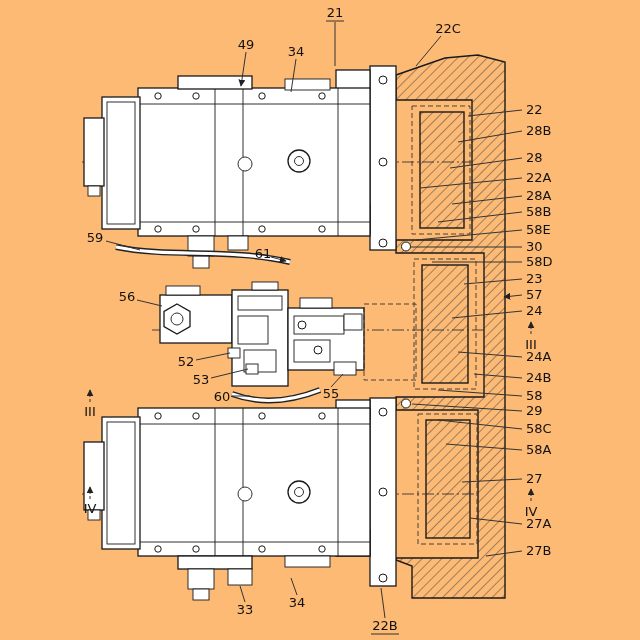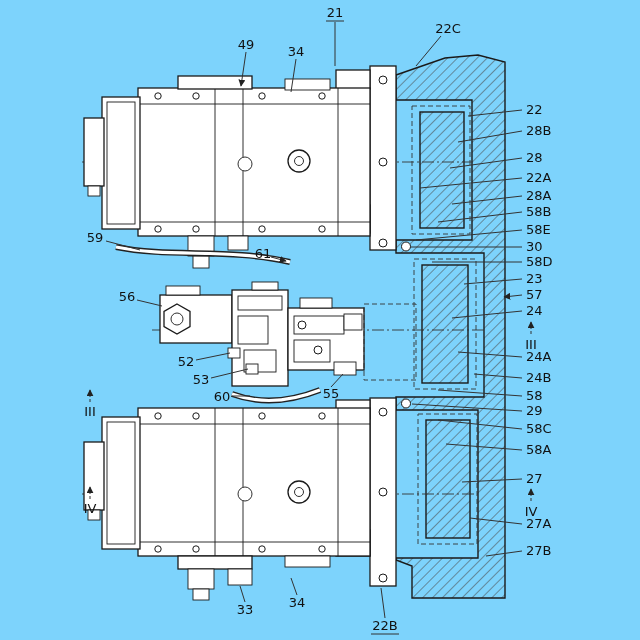--- a/index.html
+++ b/index.html
@@ -1,16 +1,16 @@
 <!DOCTYPE html>
 <html><head>
 <meta charset="utf-8">
 <style>
   html,body{margin:0;padding:0;background:#ffffff;width:640px;height:640px;overflow:hidden;}
-  #figure-wrap{width:640px;height:640px;background:#7dd3fc;position:relative;}
+  #figure-wrap{width:640px;height:640px;background:#fdba74;position:relative;}
   svg{display:block;}
   text{font-family:"DejaVu Sans","Liberation Sans",sans-serif;font-size:13px;fill:#111;}
   .lead{stroke:#333;stroke-width:1;fill:none;}
   .lnthin{stroke:#1a1a1a;stroke-width:0.9;fill:none;}
   .fillw{fill:#ffffff;stroke:#1a1a1a;stroke-width:1.3;}
   .fillw-thin{fill:#ffffff;stroke:#1a1a1a;stroke-width:0.9;}
   .hatched{fill:url(#hatch);stroke:#1a1a1a;stroke-width:1.4;}
   .dashdot{stroke:#333;stroke-width:0.9;fill:none;stroke-dasharray:12 3 2 3;}
   .dashed{stroke:#333;stroke-width:0.9;fill:none;stroke-dasharray:5 3;}
   .boltc{fill:#ffffff;stroke:#1a1a1a;stroke-width:1;}

